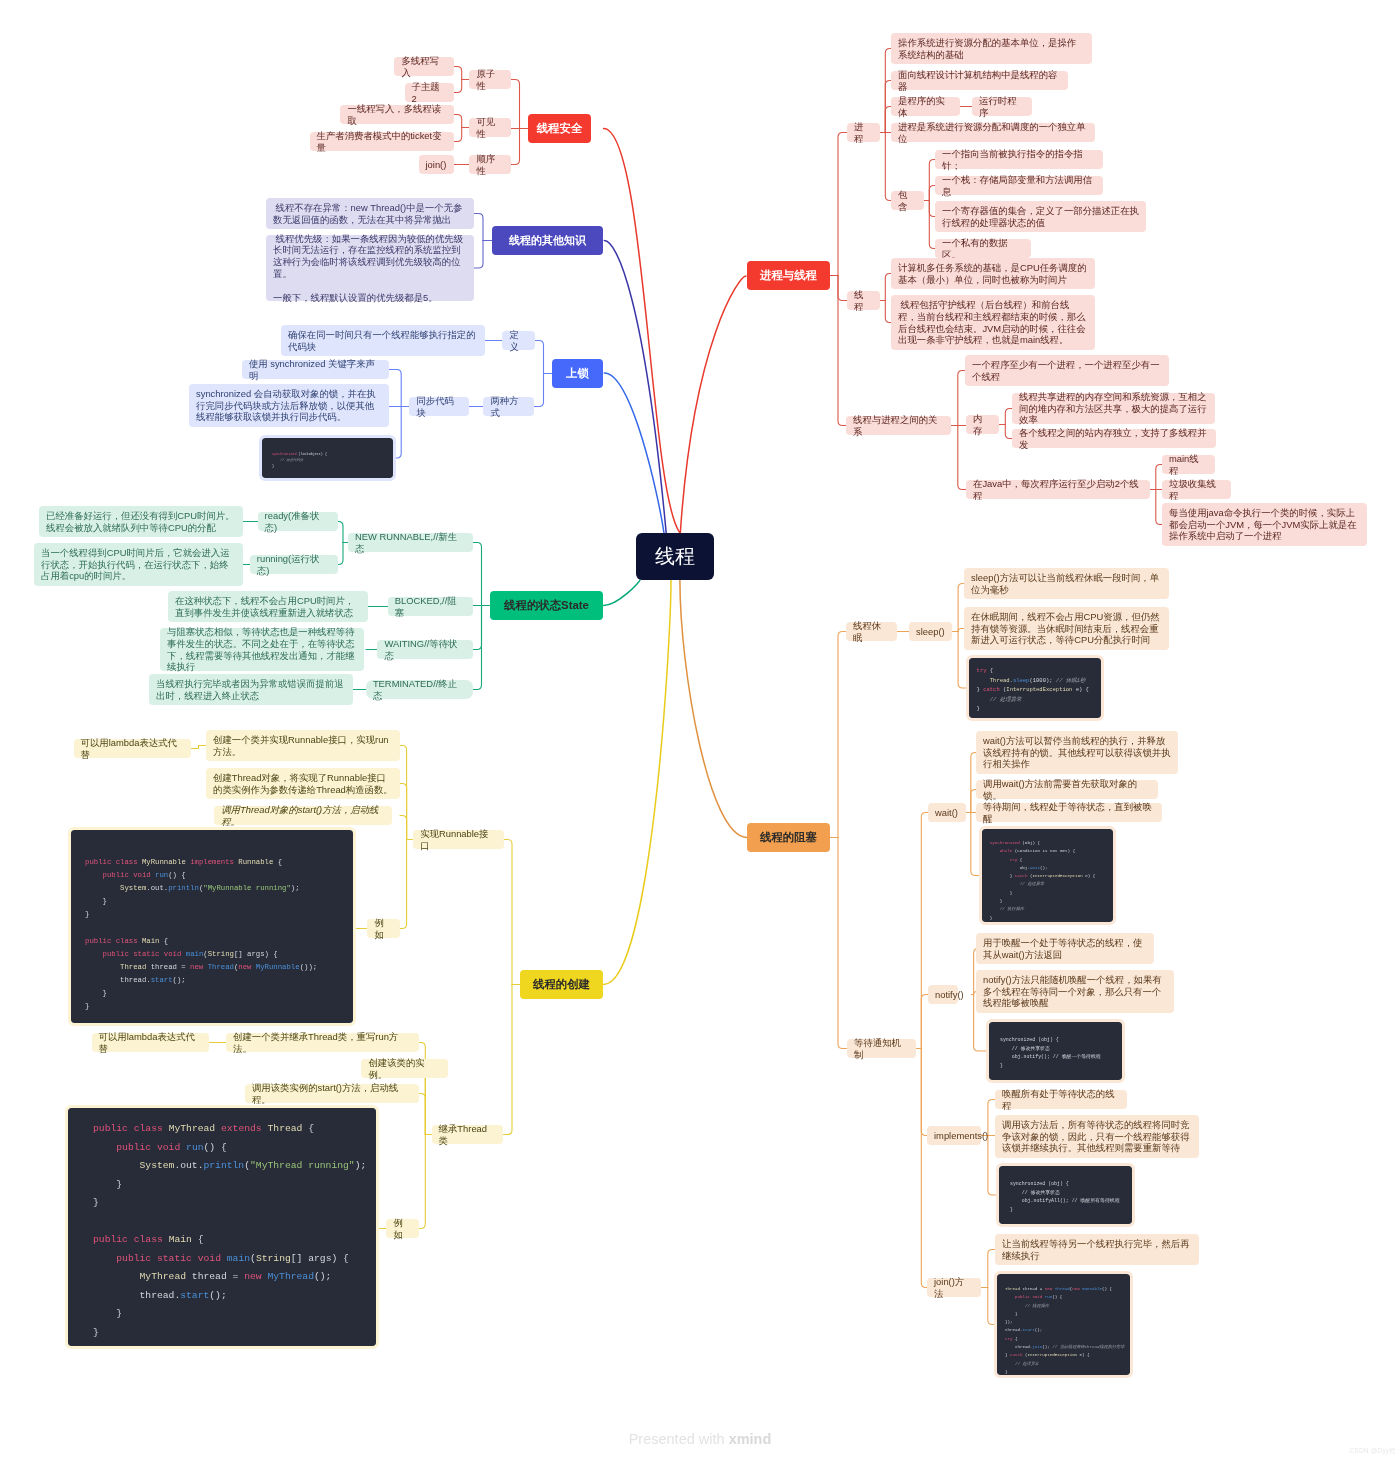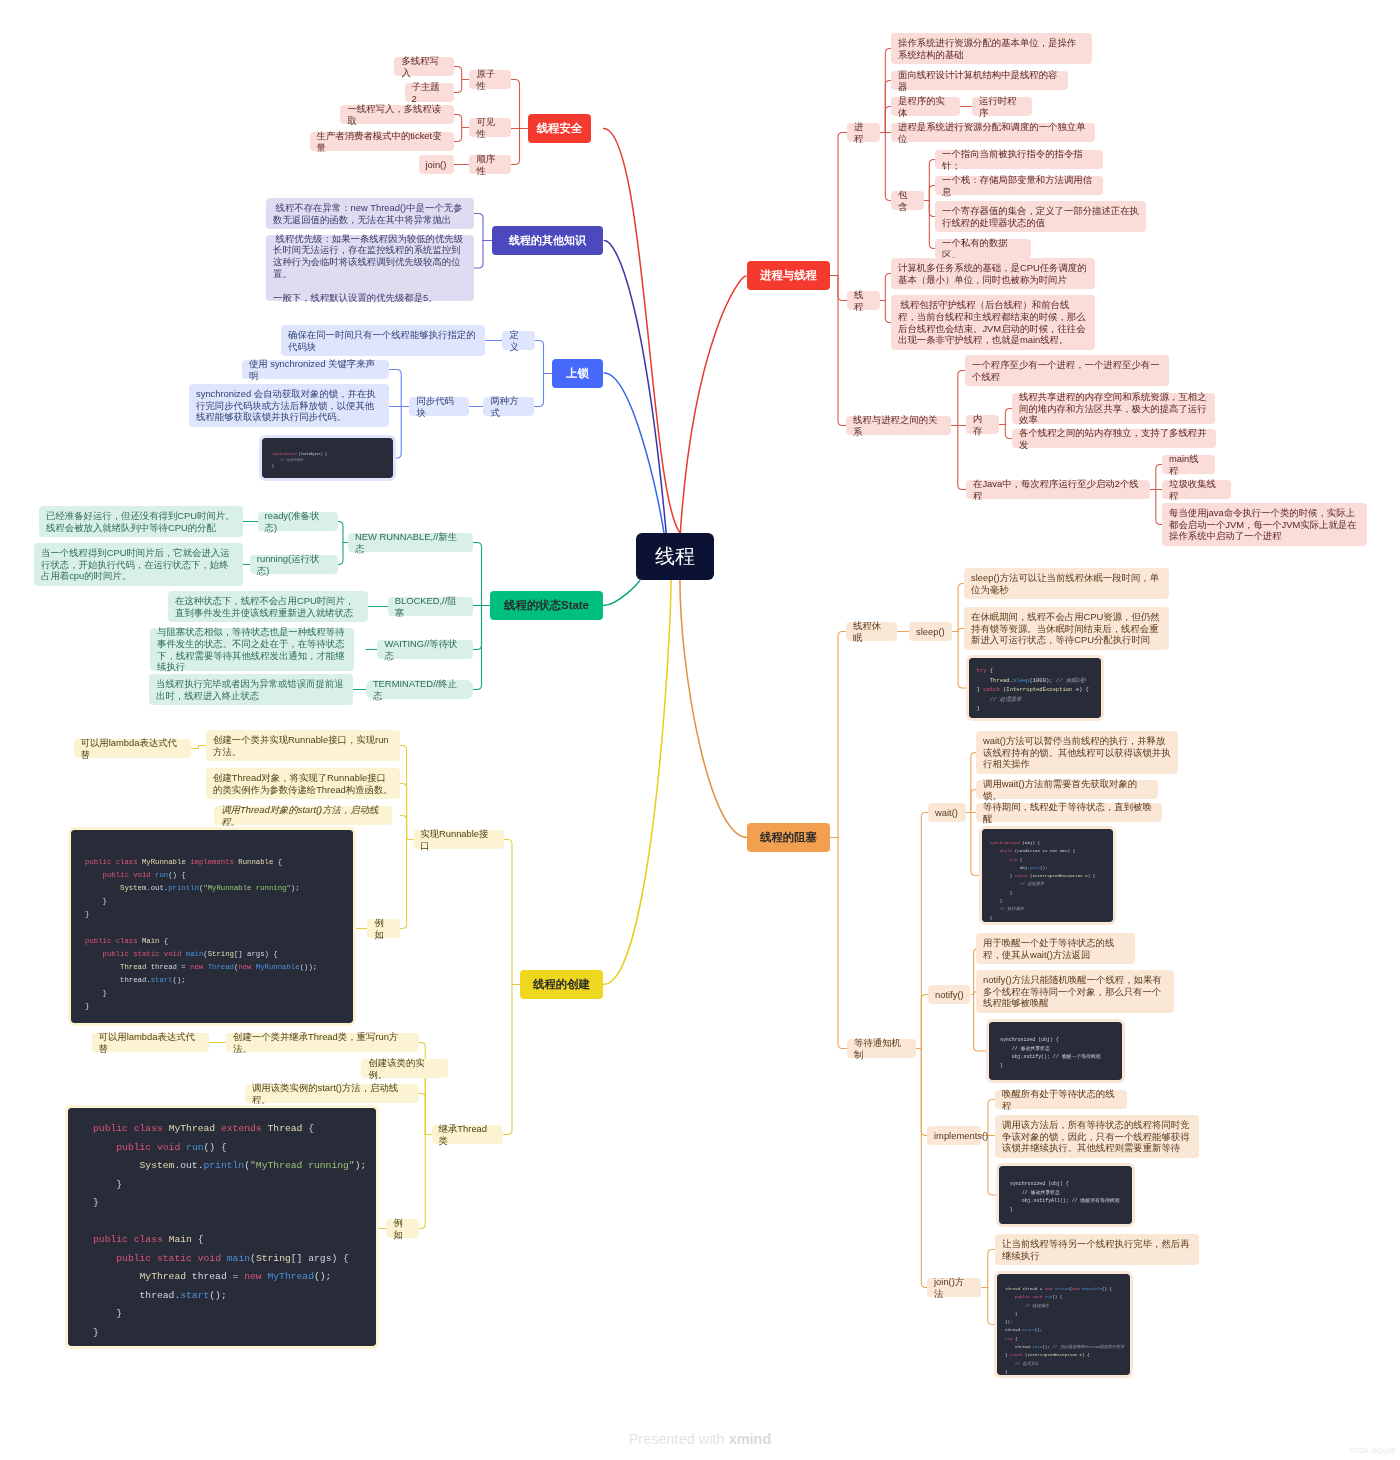--- a/index.html
+++ b/index.html
@@ -174,21 +174,21 @@
 <div class="nd ctr" style="left: 490px; top: 591px; width: 113px; height: 29px; font-size: 11.4px; background: rgb(0, 191, 125); color: rgb(43, 43, 43);">线程的状态State</div>
 <div class="nd" style="left: 348px; top: 533px; width: 125px; height: 19px; background: rgb(217, 240, 230); color: rgb(45, 107, 87);">NEW RUNNABLE,//新生态</div>
 <div class="nd" style="left: 387.7px; top: 597px; width: 85.3px; height: 19px; background: rgb(217, 240, 230); color: rgb(45, 107, 87);">BLOCKED,//阻塞</div>
 <div class="nd" style="left: 377.4px; top: 640px; width: 95.6px; height: 19px; background: rgb(217, 240, 230); color: rgb(45, 107, 87);">WAITING//等待状态</div>
 <div class="nd" style="left: 365.9px; top: 680px; width: 107.1px; height: 19px; background: rgb(217, 240, 230); color: rgb(45, 107, 87); border-radius: 7px;">TERMINATED//终止态</div>
 <div class="nd" style="left: 257.6px; top: 512px; width: 80.4px; height: 19px; background: rgb(217, 240, 230); color: rgb(45, 107, 87);">ready(准备状态)</div>
 <div class="nd" style="left: 249.8px; top: 555px; width: 88.2px; height: 19px; background: rgb(217, 240, 230); color: rgb(45, 107, 87);">running(运行状态)</div>
 <div class="nd" style="left: 39px; top: 506px; width: 204px; height: 31px; background: rgb(217, 240, 230); color: rgb(45, 107, 87);">已经准备好运行，但还没有得到CPU时间片。线程会被放入就绪队列中等待CPU的分配</div>
 <div class="nd" style="left: 34px; top: 543px; width: 209px; height: 43px; background: rgb(217, 240, 230); color: rgb(45, 107, 87);">当一个线程得到CPU时间片后，它就会进入运行状态，开始执行代码，在运行状态下，始终占用着cpu的时间片。</div>
 <div class="nd" style="left: 168px; top: 591px; width: 200px; height: 31px; background: rgb(217, 240, 230); color: rgb(45, 107, 87);">在这种状态下，线程不会占用CPU时间片，直到事件发生并使该线程重新进入就绪状态</div>
-<div class="nd" style="left: 150px; top: 628px; width: 204px; height: 43px; background: rgb(217, 240, 230); color: rgb(45, 107, 87);">与阻塞状态相似，等待状态也是一种线程等待事件发生的状态。不同之处在于，在等待状态下，线程需要等待其他线程发出通知，才能继续执行</div>
+<div class="nd" style="left: 160px; top: 628px; width: 204px; height: 43px; background: rgb(217, 240, 230); color: rgb(45, 107, 87);">与阻塞状态相似，等待状态也是一种线程等待事件发生的状态。不同之处在于，在等待状态下，线程需要等待其他线程发出通知，才能继续执行</div>
 <div class="nd" style="left: 149px; top: 674px; width: 204px; height: 31px; background: rgb(217, 240, 230); color: rgb(45, 107, 87);">当线程执行完毕或者因为异常或错误而提前退出时，线程进入终止状态</div>
 <div class="nd ctr" style="left: 520px; top: 970px; width: 83px; height: 29px; font-size: 11.4px; background: rgb(239, 214, 31); color: rgb(43, 43, 43);">线程的创建</div>
 <div class="nd" style="left: 413.2px; top: 830px; width: 90.8px; height: 19px; background: rgb(252, 243, 210); color: rgb(76, 69, 20);">实现Runnable接口</div>
 <div class="nd" style="left: 431.6px; top: 1125px; width: 71.4px; height: 19px; background: rgb(252, 243, 210); color: rgb(76, 69, 20);">继承Thread类</div>
 <div class="nd" style="left: 206px; top: 730px; width: 194px; height: 31px; background: rgb(252, 243, 210); color: rgb(76, 69, 20);">创建一个类并实现Runnable接口，实现run方法。</div>
 <div class="nd" style="left: 73.6px; top: 739px; width: 117.4px; height: 19px; background: rgb(252, 243, 210); color: rgb(76, 69, 20);">可以用lambda表达式代替</div>
 <div class="nd" style="left: 206px; top: 768px; width: 194px; height: 31px; background: rgb(252, 243, 210); color: rgb(76, 69, 20);">创建Thread对象，将实现了Runnable接口的类实例作为参数传递给Thread构造函数。</div>
 <div class="nd" style="left: 214.2px; top: 806px; width: 178px; height: 19px; background: rgb(252, 243, 210); color: rgb(76, 69, 20); font-style: italic;">调用Thread对象的start()方法，启动线程。</div>
 <div class="nd" style="left: 367.4px; top: 919px; width: 32.6px; height: 19px; background: rgb(252, 243, 210); color: rgb(76, 69, 20);">例如</div>
 <div class="cd" style="left: 71px; top: 830px; width: 282px; height: 193px; font-size: 7.3px; line-height: 13.1px; padding-top: 26px; padding-left: 14px; background: rgb(40, 44, 56); color: rgb(212, 215, 222); outline: rgb(252, 243, 210) solid 3px;"><span class="kw">public</span> <span class="kw">class</span> <span class="ty">MyRunnable</span> <span class="kw">implements</span> <span class="ty">Runnable</span> {
@@ -262,22 +262,22 @@
 <div class="cd" style="left: 981.7px; top: 829px; width: 131px; height: 93px; font-size: 4.2px; line-height: 8.3px; padding-top: 10px; padding-left: 8px; background: rgb(40, 44, 56); color: rgb(212, 215, 222); outline: rgb(251, 231, 214) solid 3px;"><span class="kw">synchronized</span> (obj) {
     <span class="kw">while</span> (condition is not met) {
         <span class="kw">try</span> {
             obj.<span class="mt">wait</span>();
         } <span class="kw">catch</span> (<span class="ty">InterruptedException</span> e) {
             <span class="cm">// 处理异常</span>
         }
     }
     <span class="cm">// 执行操作</span>
 }</div>
-<div class="nd" style="left: 928px; top: 985px; width: 42px; height: 19px; background: rgb(251, 231, 214); color: rgb(88, 56, 26); text-align: center;">notify()</div>
-<div class="nd" style="left: 976px; top: 933px; width: 159px; height: 31px; background: rgb(251, 231, 214); color: rgb(88, 56, 26);">用于唤醒一个处于等待状态的线程，使其从wait()方法返回</div>
+<div class="nd" style="left: 928px; top: 985px; width: 30px; height: 19px; background: rgb(251, 231, 214); color: rgb(88, 56, 26); text-align: center;">notify()</div>
+<div class="nd" style="left: 976px; top: 933px; width: 178px; height: 31px; background: rgb(251, 231, 214); color: rgb(88, 56, 26);">用于唤醒一个处于等待状态的线程，使其从wait()方法返回</div>
 <div class="nd" style="left: 976px; top: 970px; width: 198px; height: 43px; background: rgb(251, 231, 214); color: rgb(88, 56, 26);">notify()方法只能随机唤醒一个线程，如果有多个线程在等待同一个对象，那么只有一个线程能够被唤醒</div>
 <div class="cd" style="left: 989px; top: 1022px; width: 133px; height: 58px; font-size: 4.9px; line-height: 8.6px; padding-top: 14px; padding-left: 11px; background: rgb(40, 44, 56); color: rgb(212, 215, 222); outline: rgb(251, 231, 214) solid 3px;">synchronized (obj) {
     // 修改共享状态
     obj.notify(); // 唤醒一个等待线程
 }</div>
 <div class="nd" style="left: 927px; top: 1126px; width: 53.7px; height: 19px; background: rgb(251, 231, 214); color: rgb(88, 56, 26);">implements()</div>
 <div class="nd" style="left: 995px; top: 1090px; width: 131.6px; height: 19px; background: rgb(251, 231, 214); color: rgb(88, 56, 26);">唤醒所有处于等待状态的线程</div>
 <div class="nd" style="left: 995px; top: 1115px; width: 204px; height: 43px; background: rgb(251, 231, 214); color: rgb(88, 56, 26);">调用该方法后，所有等待状态的线程将同时竞争该对象的锁，因此，只有一个线程能够获得该锁并继续执行。其他线程则需要重新等待</div>
 <div class="cd" style="left: 999px; top: 1166px; width: 133px; height: 58px; font-size: 4.9px; line-height: 8.6px; padding-top: 14px; padding-left: 11px; background: rgb(40, 44, 56); color: rgb(212, 215, 222); outline: rgb(251, 231, 214) solid 3px;">synchronized (obj) {
     // 修改共享状态

